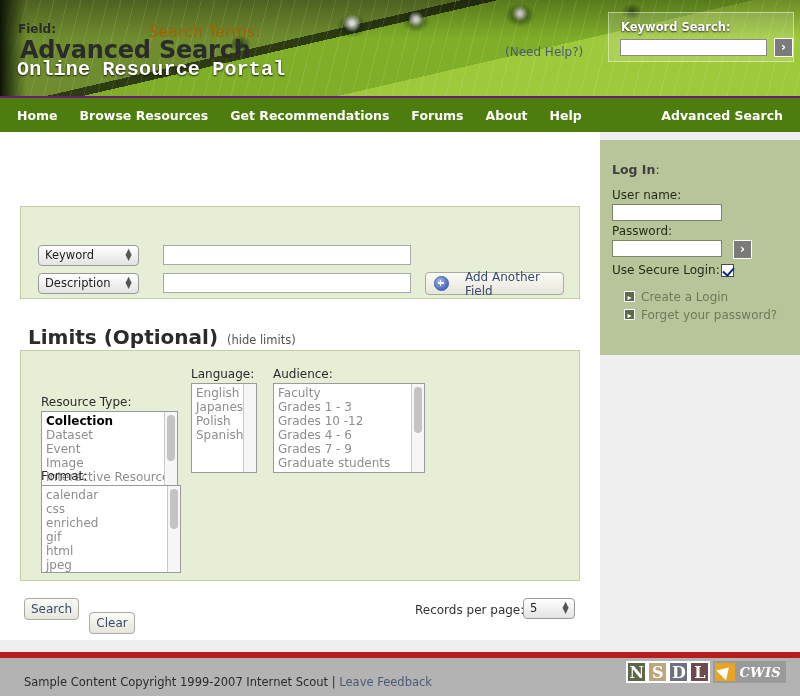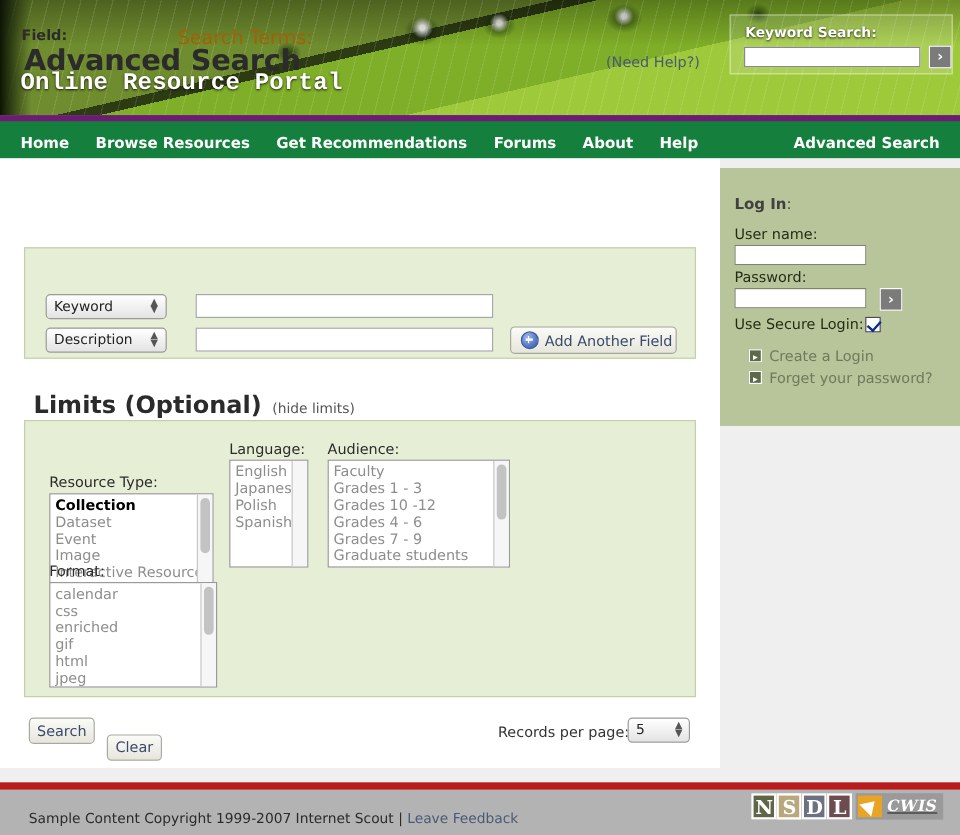--- a/index.html
+++ b/index.html
@@ -63,22 +63,22 @@
   .kw-go{
     position:absolute;left:165px;top:25px;width:19px;height:19px;
     background:#7b7b7b;border:1px solid #ffffff;box-sizing:border-box;
     color:#fff;font-size:12px;font-weight:bold;line-height:17px;text-align:center;
     cursor:pointer;
   }
 
   
   .nav{
     position:absolute;left:0;top:96px;width:800px;height:36px;
-    background:#15803d;
-    border-top:5px solid #701a75;
+    background:#4d7c0f;
+    border-top:2px solid #701a75;
     box-sizing:border-box;
   }
   .nav-list{position:absolute;left:17px;top:10px;display:flex;gap:22px;}
   .nav-item{
     color:#ffffff;font-weight:bold;font-size:12.5px;text-decoration:none;cursor:pointer;
     white-space:nowrap;
   }
   .nav-right{position:absolute;right:17px;top:10px;}
 
   
@@ -117,21 +117,21 @@
   .txt{
     position:absolute;width:248px;height:20px;
     background:#fff;border:1px solid #a8a8a8;box-sizing:border-box;
     font-family:inherit;font-size:12px;padding:0 4px;
   }
   .btn-add{
     position:absolute;left:425px;top:272px;width:139px;height:23px;
     background:linear-gradient(to bottom,#fbfbf7,#e6e6dc);
     border:1px solid #a9a9a0;border-radius:4px;box-sizing:border-box;
     font-family:inherit;font-size:12px;color:#3a4a6b;cursor:pointer;
-    display:flex;align-items:center;gap:5px;padding-left:8px;
+    display:flex;align-items:center;gap:16px;padding-left:8px;
   }
   .plus-ico{
     width:13px;height:13px;border-radius:50%;
     background:radial-gradient(circle at 35% 30%, #9fb8e8, #4a6fbf 70%);
     border:1px solid #3b5c9e;position:relative;flex:0 0 auto;
   }
   .plus-ico::before,.plus-ico::after{
     content:"";position:absolute;background:#fff;
   }
   .plus-ico::before{left:2.5px;top:5px;width:6px;height:1.5px;}
@@ -229,21 +229,21 @@
     width:21px;height:22px;display:flex;align-items:center;justify-content:center;
     font-family:"DejaVu Serif","Liberation Serif",serif;
     font-weight:bold;font-size:16px;color:#fff;
     border:2px solid #fff;box-sizing:border-box;
   }
   .nsdl .n{background:#5d6647;}
   .nsdl .s{background:#b9a77e;}
   .nsdl .d{background:#6c7080;}
   .nsdl .l{background:#6d4c50;}
   .cwis{
-    display:flex;align-items:center;background:#9a9a9a;height:22px;margin-left:3px;padding-right:5px;text-decoration:underline;
+    display:flex;align-items:center;background:#9a9a9a;height:22px;margin-left:3px;padding-right:5px;
   }
   .cwis-ico{
     width:20px;height:18px;background:#e8a422;margin:0 4px 0 2px;position:relative;
   }
   .cwis-ico::after{
     content:"";position:absolute;left:3px;top:3px;width:0;height:0;
     border-left:7px solid transparent;border-right:7px solid transparent;border-bottom:11px solid #fff;
     transform:rotate(45deg);
   }
   .cwis-txt{

